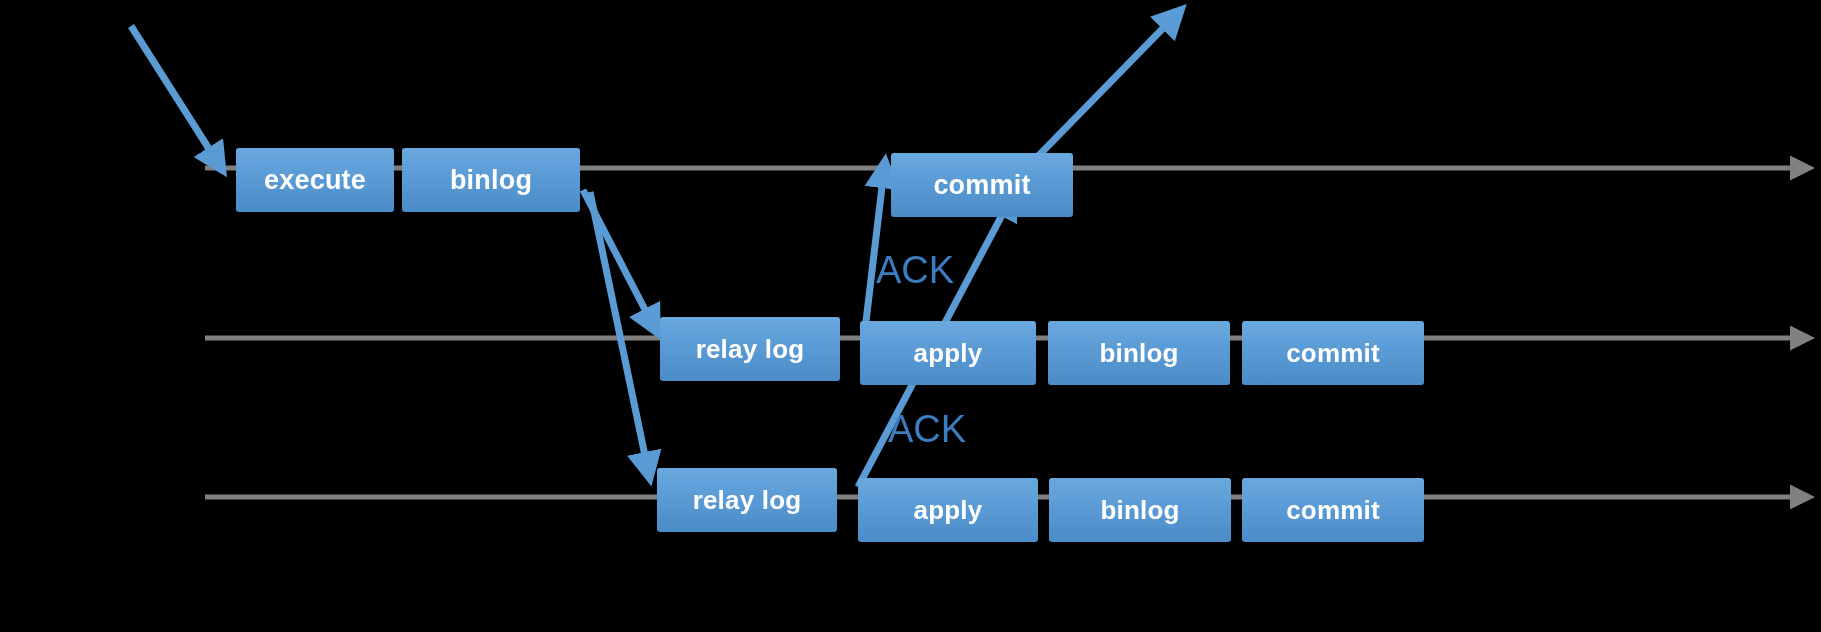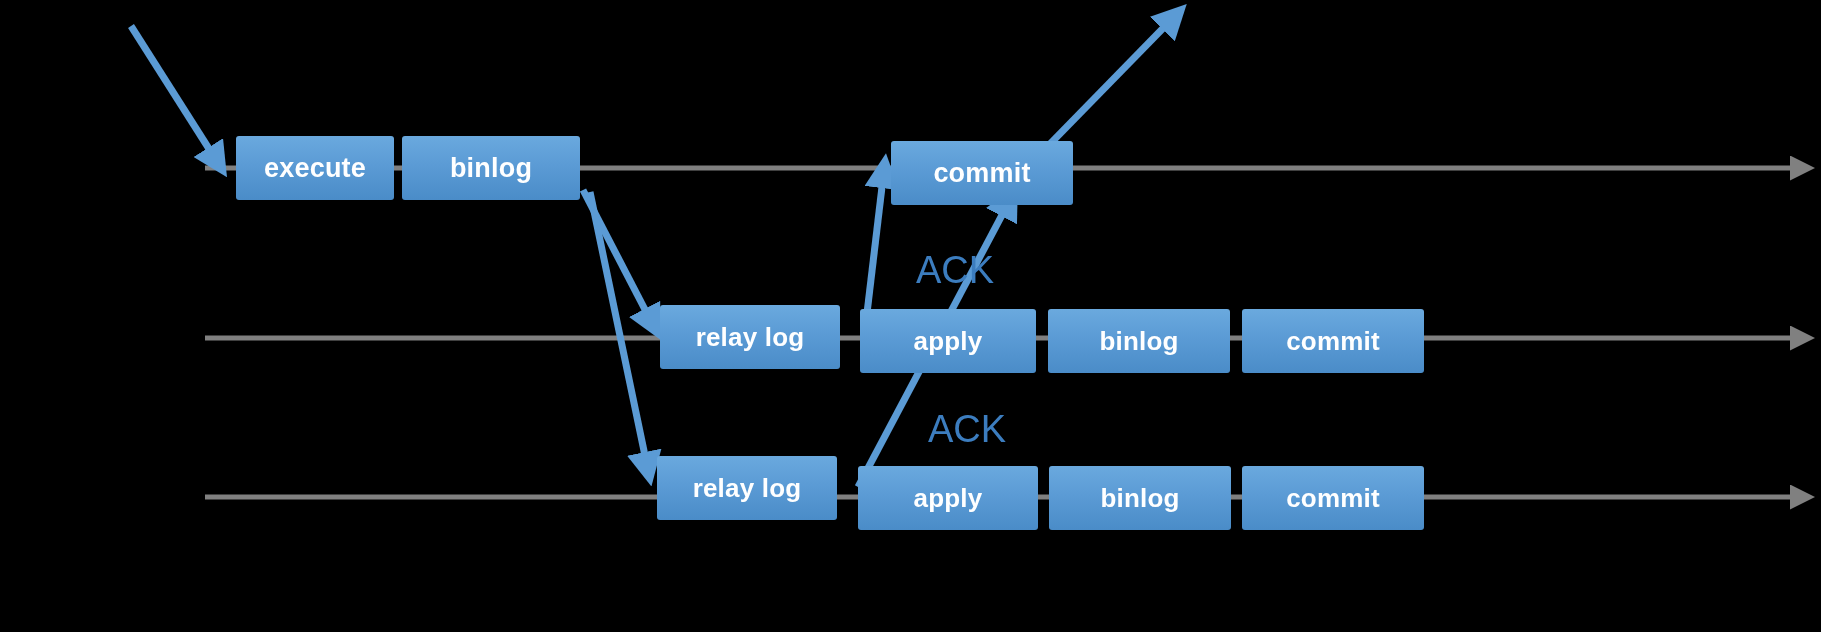--- a/index.html
+++ b/index.html
@@ -30,29 +30,29 @@
     justify-content: center;
     border-radius: 3px;
     background: linear-gradient(180deg, #6AA9DE 0%, #5B9BD5 45%, #4A8CC8 100%);
     color: #FFFFFF;
     font-weight: bold;
     font-family: "Liberation Sans", sans-serif;
     letter-spacing: 0.2px;
     box-sizing: border-box;
     white-space: nowrap;
     z-index: 5;
+    margin-top: 12px;
   }
   .ack-label {
     position: absolute;
     color: #3C7DBF;
     font-family: "Liberation Sans", sans-serif;
     font-weight: normal;
     z-index: 4;
     white-space: nowrap;
-    padding-left: 40px;
   }
 </style>
 </head>
 <body>
 
 <div id="canvas">
 
   <svg class="layer" id="timelines-layer">
       <line x1="205" y1="168" x2="238" y2="168" stroke="#808080" stroke-width="5"></line>
       <line x1="392" y1="168" x2="404" y2="168" stroke="#808080" stroke-width="5"></line>

